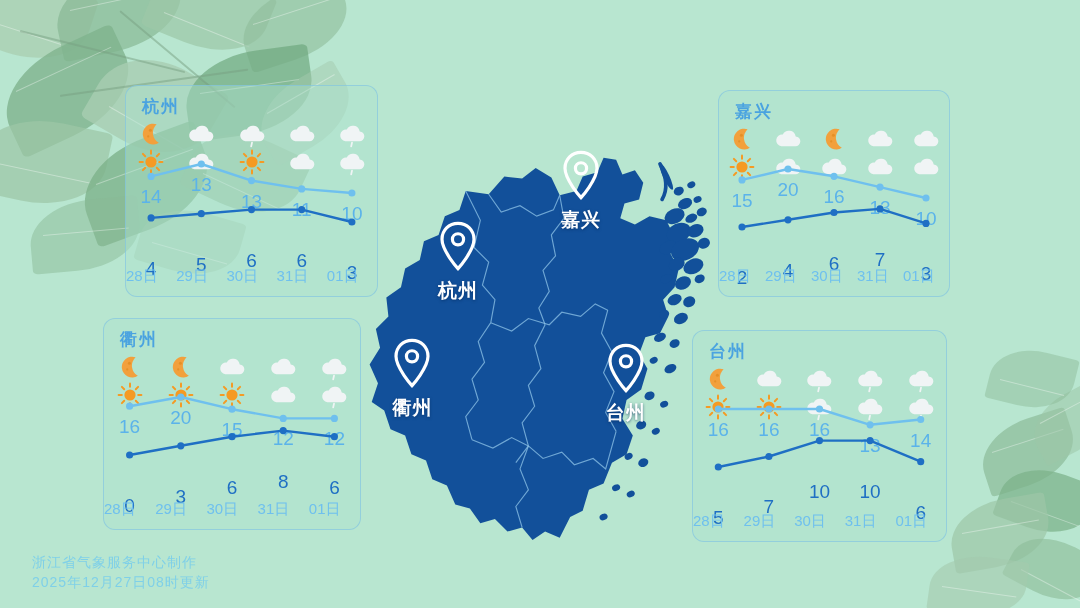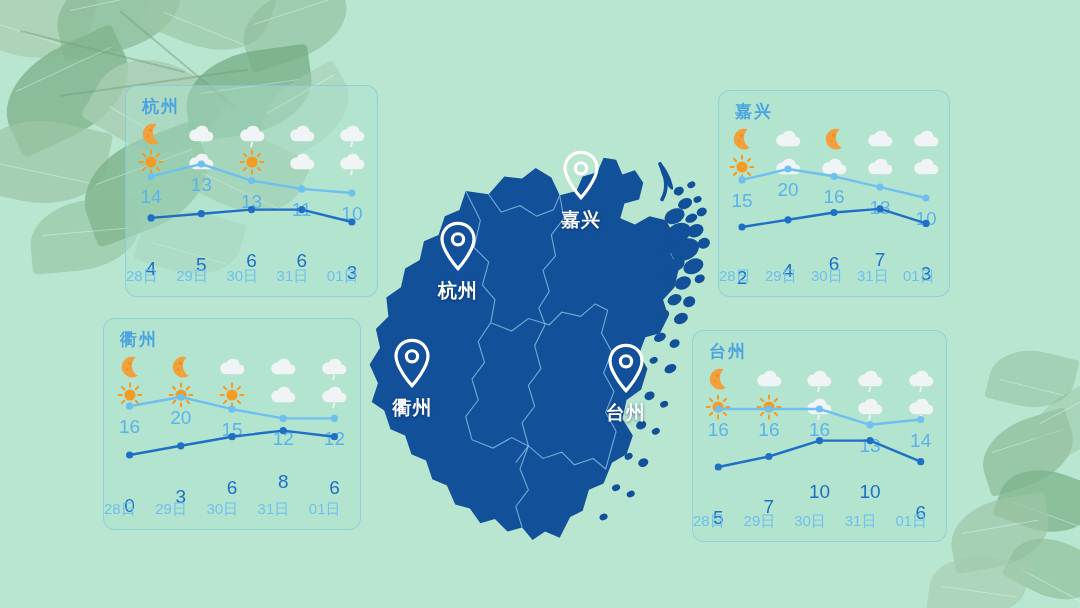--- a/index.html
+++ b/index.html
@@ -623,13 +623,17 @@
               <circle cx="25.5" cy="74.0" r="3.6" fill="#1f6fc4"></circle>
               <circle cx="76.5" cy="63.5" r="3.6" fill="#1f6fc4"></circle>
               <circle cx="127.5" cy="47.6" r="3.6" fill="#1f6fc4"></circle>
               <circle cx="178.5" cy="47.6" r="3.6" fill="#1f6fc4"></circle>
               <circle cx="229.5" cy="68.7" r="3.6" fill="#1f6fc4"></circle>
             </g>
           </svg></div>
       </div>
     </div>
 
+  <div class="footer">
+    <div>浙江省气象服务中心制作</div>
+    <div>2025年12月27日08时更新</div>
+  </div>
 </div>
 
 </body></html>

